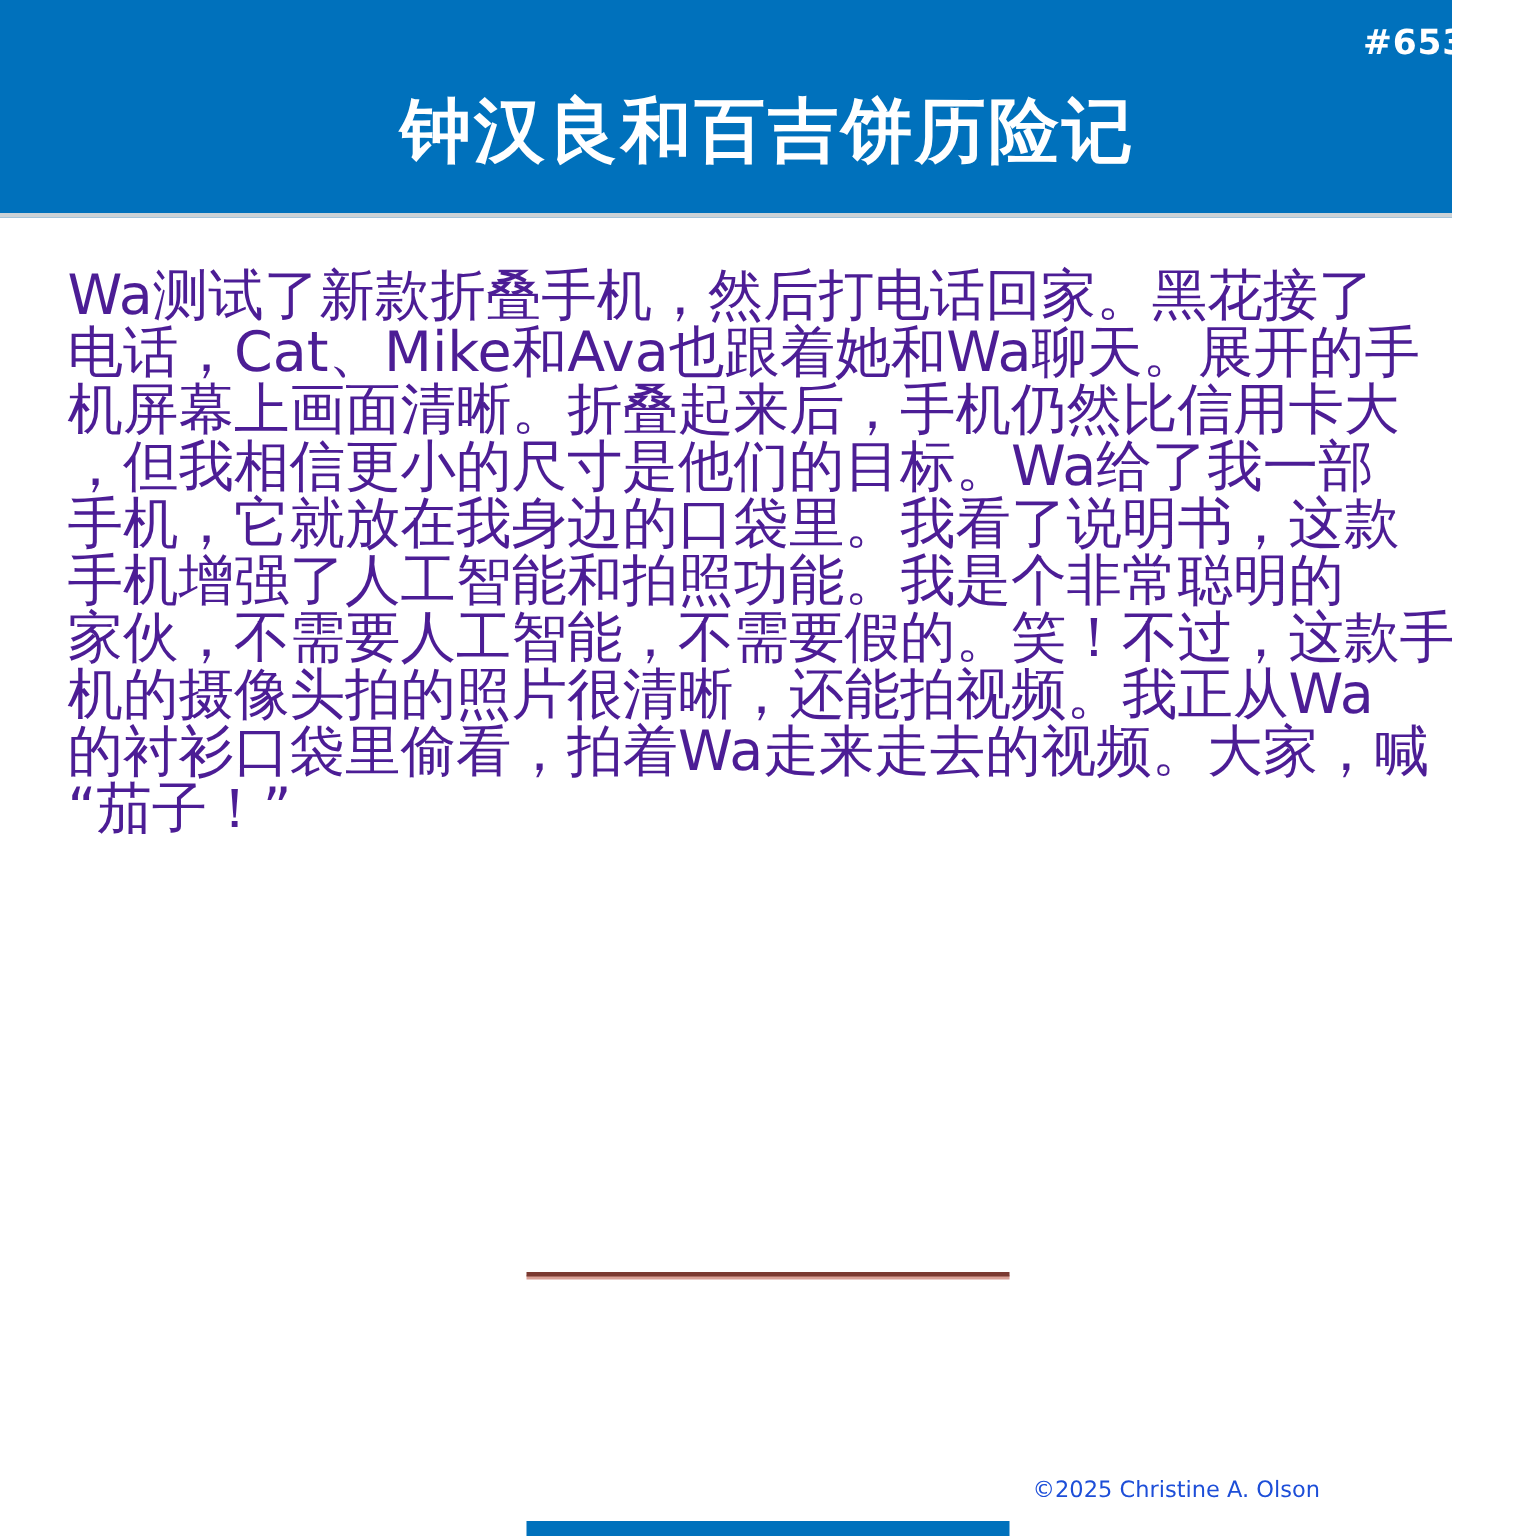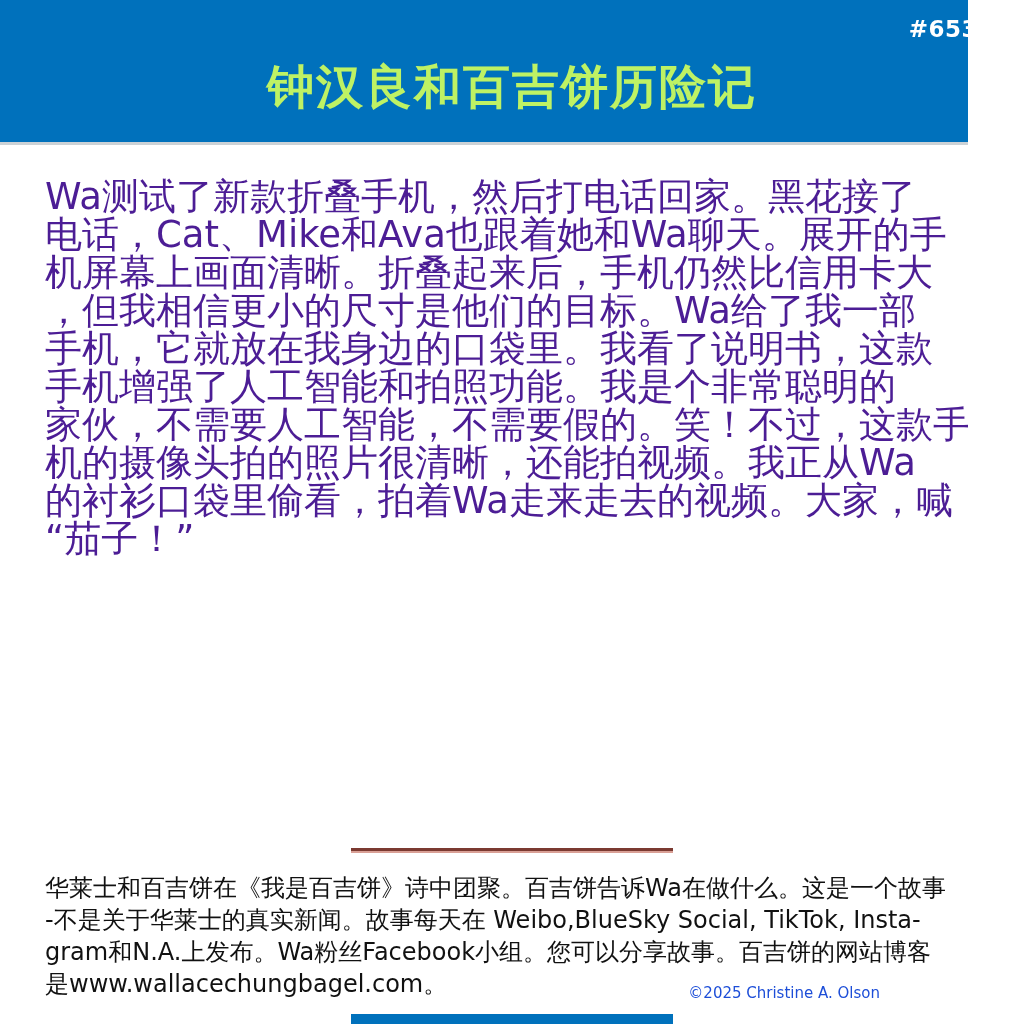--- a/index.html
+++ b/index.html
@@ -34,21 +34,21 @@
     font-weight: bold;
     letter-spacing: 0.5px;
   }
   .page-title {
     position: absolute;
     top: 56px;
     left: 0;
     width: 100%;
     margin: 0;
     text-align: center;
-    color: #bef264;
+    color: #ffffff;
     font-size: 47px;
     font-weight: bold;
     letter-spacing: 2px;
   }
 
   
   .story-text {
     position: absolute;
     top: 178px;
     left: 45px;
@@ -116,22 +116,18 @@
 ，但我相信更小的尺寸是他们的目标。Wa给了我一部
 手机，它就放在我身边的口袋里。我看了说明书，这款
 手机增强了人工智能和拍照功能。我是个非常聪明的
 家伙，不需要人工智能，不需要假的。笑！不过，这款手
 机的摄像头拍的照片很清晰，还能拍视频。我正从Wa
 的衬衫口袋里偷看，拍着Wa走来走去的视频。大家，喊
 “茄子！”</div>
 
   <div class="divider-line"></div>
 
-  <div class="footer-note">华莱士和百吉饼在《我是百吉饼》诗中团聚。百吉饼告诉Wa在做什么。这是一个故事
--不是关于华莱士的真实新闻。故事每天在 Weibo,BlueSky Social, TikTok, Insta-
-gram和N.A.上发布。Wa粉丝Facebook小组。您可以分享故事。百吉饼的网站博客
-是www.wallacechungbagel.com。</div>
 
   <div class="copyright">©2025 Christine A. Olson</div>
 
   <div class="bottom-bar"></div>
 
 </div>
 
 </body></html>

